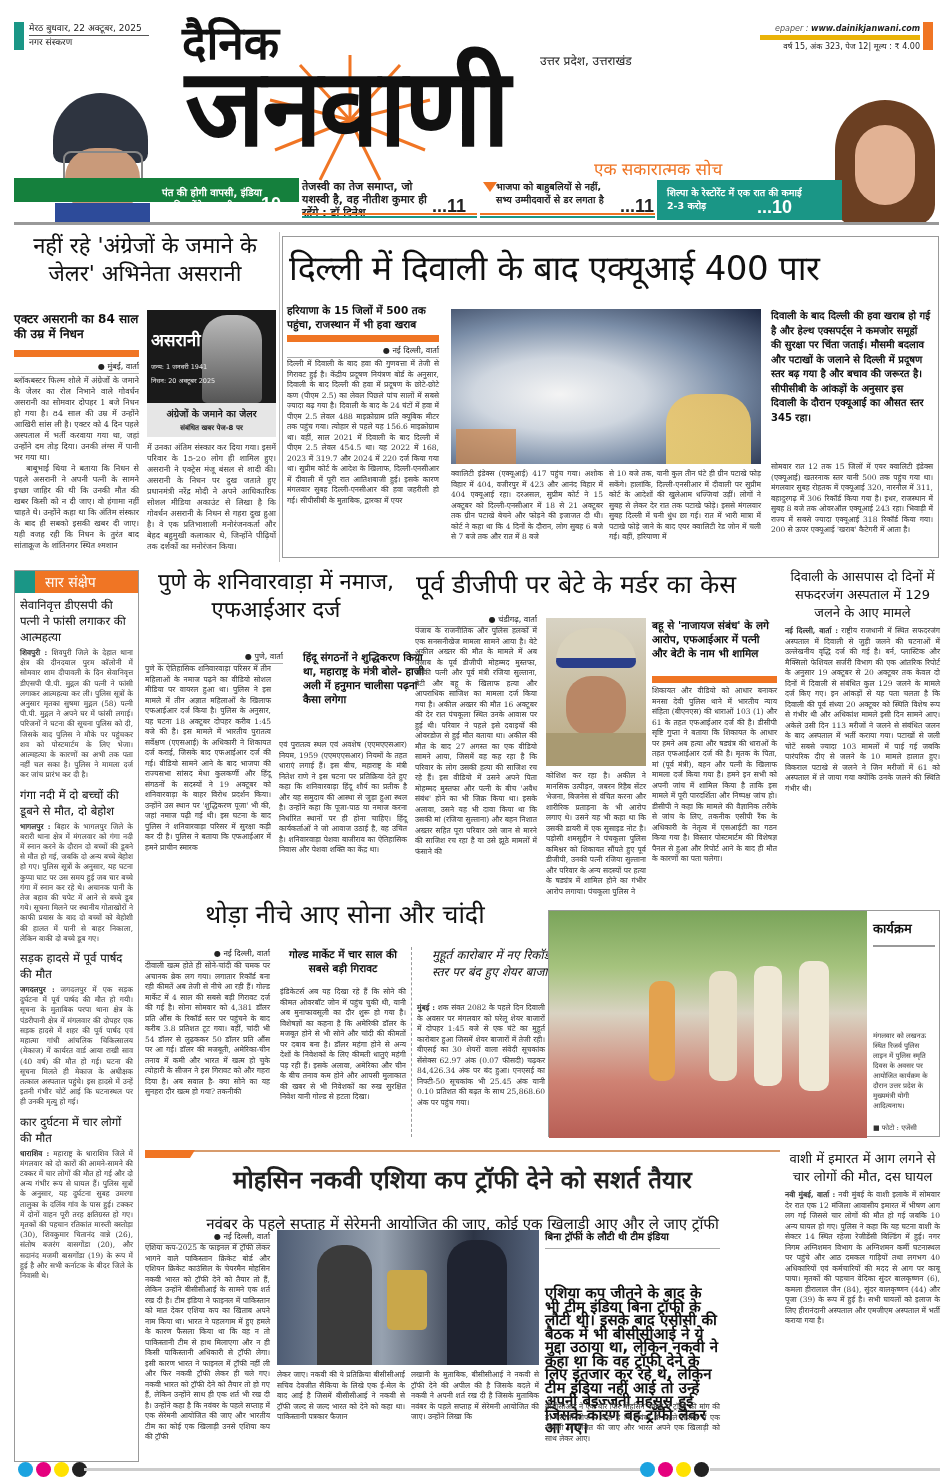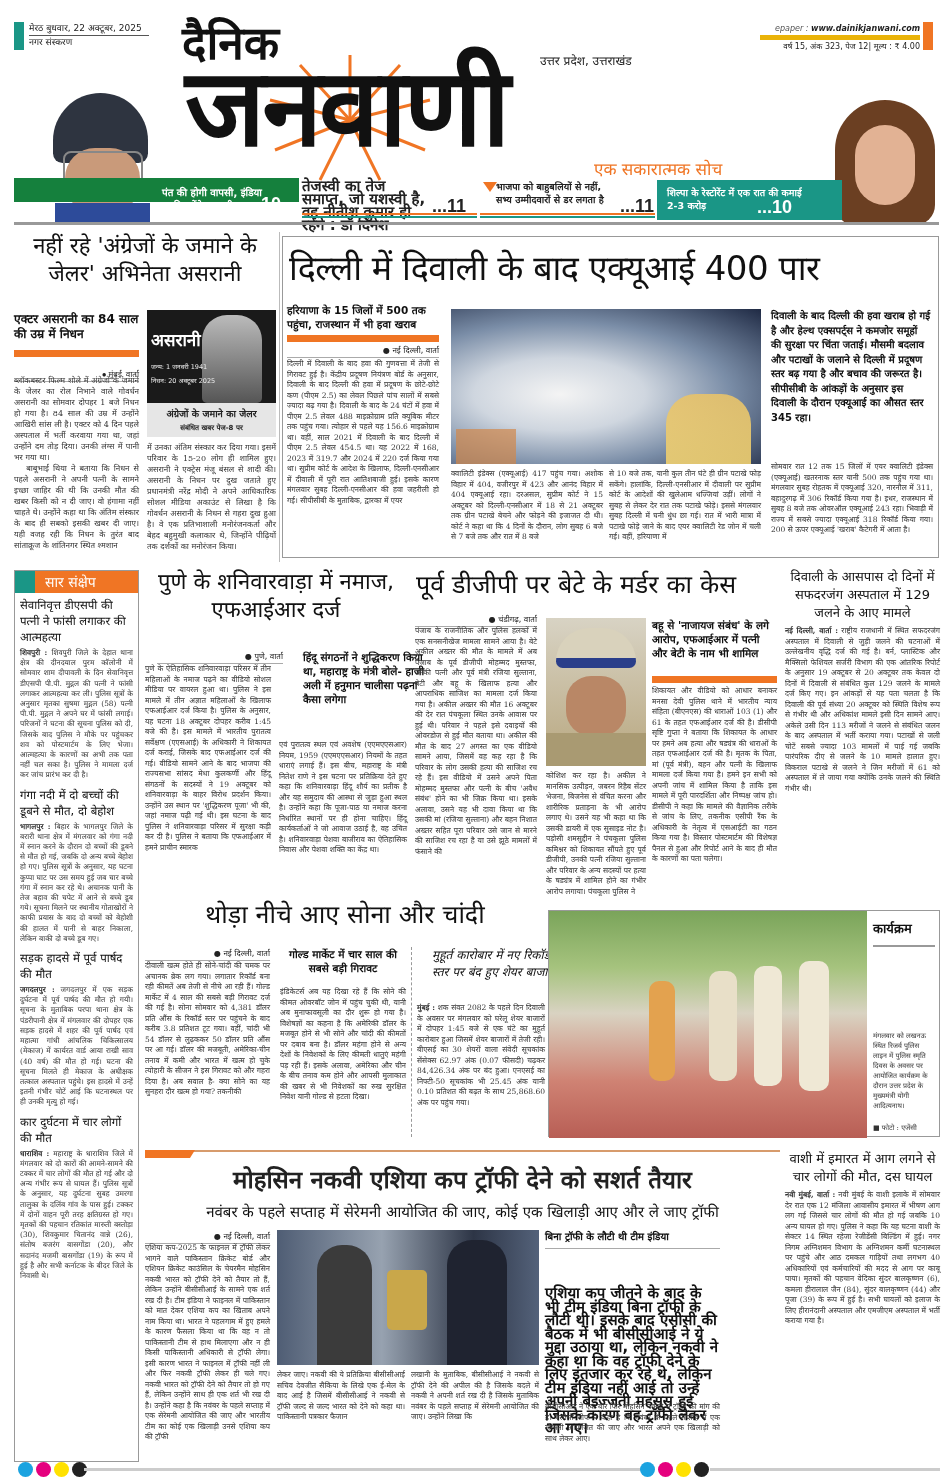--- a/index.html
+++ b/index.html
@@ -59,42 +59,42 @@
   <div class="abs photo" style="left:830px;top:95px;width:110px;height:130px;">
     <div style="position:absolute;left:5px;top:5px;width:100px;height:125px;border-radius:50px 50px 20px 20px;background:#6b3f22"></div>
     <div style="position:absolute;left:25px;top:30px;width:60px;height:80px;border-radius:30px;background:#e2b294"></div>
   </div>
 
   <div class="abs" style="left:14px;top:178px;width:285px;height:24px;background:#15803d;">
     <div class="abs teaser" style="left:148px;top:8px;width:100px;color:#fff;">पंत की होगी वापसी, इंडिया ए की करेंगे कप्तानी</div>
     <div class="abs pg" style="left:232px;top:16px;color:#fff;">...10</div>
   </div>
   <div class="abs" style="left:302px;top:180px;width:175px;height:40px;">
-    <div class="teaser" style="width:130px;font-size:15px;">तेजस्वी का तेज समाप्त, जो यशस्वी है, वह नीतीश कुमार ही रहेंगे : डॉ दिनेश</div>
+    <div class="teaser" style="width:130px;font-size:11px;">तेजस्वी का तेज समाप्त, जो यशस्वी है, वह नीतीश कुमार ही रहेंगे : डॉ दिनेश</div>
     <div class="abs pg" style="left:130px;top:16px;">...11</div>
   </div>
   <div class="abs" style="left:302px;top:213px;width:175px;height:5px;border-top:2px solid #f07524;border-bottom:2px solid #1a9686"></div>
   <div class="abs" style="left:480px;top:180px;width:175px;height:40px;">
     <div class="abs" style="left:3px;top:2px;width:0;height:0;border-left:7px solid transparent;border-right:7px solid transparent;border-top:10px solid #f07524"></div>
     <div class="abs teaser" style="left:16px;width:118px;font-size:9.5px;">भाजपा को बाहुबलियों से नहीं, सभ्य उम्मीदवारों से डर लगता है</div>
     <div class="abs pg" style="left:140px;top:16px;">...11</div>
   </div>
   <div class="abs" style="left:480px;top:213px;width:175px;height:5px;border-top:2px solid #f07524;border-bottom:2px solid #1a9686"></div>
   <div class="abs" style="left:657px;top:180px;width:185px;height:40px;background:#1a9686;">
     <div class="abs teaser" style="left:10px;top:6px;width:135px;color:#fff;font-size:9.5px;">शिल्पा के रेस्टोरेंट में एक रात की कमाई 2-3 करोड़</div>
     <div class="abs pg" style="left:100px;top:17px;color:#fff;">...10</div>
   </div>
   <div class="abs" style="left:14px;top:222px;width:925px;height:3px;background:#999"></div>
 </div>
 
 <div class="abs" style="left:14px;top:232px;width:262px;height:330px;">
   <div class="hl" style="font-size:22px;line-height:28px;text-align:center;">नहीं रहे 'अंग्रेजों के जमाने के जेलर' अभिनेता असरानी</div>
   <div class="abs hl bold" style="left:0;top:80px;width:125px;font-size:12px;line-height:15px;">एक्टर असरानी का 84 साल की उम्र में निधन</div>
   <div class="abs orbar" style="left:0;top:118px;width:125px;"></div>
-  <div class="abs dateline" style="left:0;top:136px;width:125px;font-family:Liberation Serif, serif;">● मुंबई, वार्ता</div>
+  <div class="abs dateline" style="left:0;top:128px;width:125px;">● मुंबई, वार्ता</div>
   <div class="abs txt" style="left:0;top:143px;width:125px;">
     <span>ब्लॉकबस्टर फिल्म शोले में अंग्रेजों के जमाने के जेलर का रोल निभाने वाले गोवर्धन असरानी का सोमवार दोपहर 1 बजे निधन हो गया है। 84 साल की उम्र में उन्होंने आखिरी सांस ली है। एक्टर को 4 दिन पहले अस्पताल में भर्ती करवाया गया था, जहां उन्होंने दम तोड़ दिया। उनकी लंग्स में पानी भर गया था।</span><br>&nbsp;&nbsp;&nbsp;<span>बाबूभाई थिया ने बताया कि निधन से पहले असरानी ने अपनी पत्नी के सामने इच्छा जाहिर की थी कि उनकी मौत की खबर किसी को न दी जाए। वो हंगामा नहीं चाहते थे। उन्होंने कहा था कि अंतिम संस्कार के बाद ही सबको इसकी खबर दी जाए। यही वजह रही कि निधन के तुरंत बाद सांताक्रूज के शांतिनगर स्थित श्मशान</span>
   </div>
   <div class="abs photo" style="left:133px;top:78px;width:129px;height:93px;background:#1a1a1a;">
     <div style="position:absolute;left:55px;top:5px;width:60px;height:88px;border-radius:25px 25px 5px 5px;background:linear-gradient(#bbb,#555)"></div>
     <div class="abs" style="left:4px;top:18px;color:#fff;font-weight:bold;font-size:17px;">असरानी</div>
     <div class="abs" style="left:4px;top:52px;color:#eee;font-size:6.5px;">जन्म: 1 जनवरी 1941</div>
     <div class="abs" style="left:4px;top:66px;color:#eee;font-size:6.5px;">निधन: 20 अक्टूबर 2025</div>
   </div>
   <div class="abs" style="left:133px;top:171px;width:129px;height:34px;background:#e6e6e6;text-align:center;">
@@ -195,21 +195,21 @@
   <div class="abs hl bold" style="left:324px;top:8px;font-size:13px;">कार्यक्रम</div>
   <div class="abs" style="left:324px;top:34px;width:62px;height:2px;background:#999"></div>
   <div class="abs txt" style="left:324px;top:120px;width:62px;font-size:7px;line-height:10px;text-align:left;">मंगलवार को लखनऊ स्थित रिजर्व पुलिस लाइन में पुलिस स्मृति दिवस के अवसर पर आयोजित कार्यक्रम के दौरान उत्तर प्रदेश के मुख्यमंत्री योगी आदित्यनाथ।</div>
   <div class="abs txt" style="left:324px;top:212px;width:62px;font-size:7px;">■ फोटो : एजेंसी</div>
 </div>
 
 <div class="abs" style="left:145px;top:1150px;width:635px;height:300px;">
   <div class="abs" style="left:0;top:0;width:635px;height:2px;background:#d79b6c"></div>
   <div class="abs" style="left:0;top:0;width:50px;height:8px;background:#f07524;clip-path:polygon(0 0,100% 0,90% 100%,0 100%)"></div>
   <div class="abs hl bold" style="left:0;top:14px;width:635px;font-size:24px;line-height:32px;text-align:center;color:#222;">मोहसिन नकवी एशिया कप ट्रॉफी देने को सशर्त तैयार</div>
-  <div class="abs hl" style="left:0;top:52px;width:635px;font-size:15px;line-height:20px;text-align:center;">नवंबर के पहले सप्ताह में सेरेमनी आयोजित की जाए, कोई एक खिलाड़ी आए और ले जाए ट्रॉफी</div>
+  <div class="abs hl" style="left:0;top:64px;width:635px;font-size:15px;line-height:20px;text-align:center;">नवंबर के पहले सप्ताह में सेरेमनी आयोजित की जाए, कोई एक खिलाड़ी आए और ले जाए ट्रॉफी</div>
   <div class="abs dateline" style="left:0;top:80px;width:125px;">● नई दिल्ली, वार्ता</div>
   <div class="abs txt" style="left:0;top:93px;width:125px;font-size:7.5px;line-height:10.5px;">एशिया कप-2025 के फाइनल में ट्रॉफी लेकर भागने वाले पाकिस्तान क्रिकेट बोर्ड और एशियन क्रिकेट काउंसिल के चेयरमैन मोहसिन नकवी भारत को ट्रॉफी देने को तैयार तो हैं, लेकिन उन्होंने बीसीसीआई के सामने एक शर्त रख दी है। टीम इंडिया ने फाइनल में पाकिस्तान को मात देकर एशिया कप का खिताब अपने नाम किया था। भारत ने पहलगाम में हुए हमले के कारण फैसला किया था कि वह न तो पाकिस्तानी टीम से हाथ मिलाएगा और न ही किसी पाकिस्तानी अधिकारी से ट्रॉफी लेगा। इसी कारण भारत ने फाइनल में ट्रॉफी नहीं ली और फिर नकवी ट्रॉफी लेकर ही चले गए। नकवी भारत को ट्रॉफी देने को तैयार तो हो गए हैं, लेकिन उन्होंने साथ ही एक शर्त भी रख दी है। उन्होंने कहा है कि नवंबर के पहले सप्ताह में एक सेरेमनी आयोजित की जाए और भारतीय टीम का कोई एक खिलाड़ी उनसे एशिया कप की ट्रॉफी</div>
   <div class="abs photo" style="left:132px;top:80px;width:262px;height:135px;background:linear-gradient(90deg,#4f5d74,#97a2b0 40%,#2d3546 75%,#54627a);">
     <div style="position:absolute;left:40px;top:15px;width:55px;height:120px;background:#3b3b3b;border-radius:25px 25px 0 0"></div>
     <div style="position:absolute;left:170px;top:10px;width:60px;height:125px;background:#1f2330;border-radius:25px 25px 0 0"></div>
     <div style="position:absolute;left:110px;top:40px;width:40px;height:60px;background:#c9a74a;border-radius:5px"></div>
   </div>
   <div class="abs txt" style="left:132px;top:220px;width:128px;font-size:7.5px;line-height:10.5px;">लेकर जाए। नकवी की ये प्रतिक्रिया बीसीसीआई सचिव देवजीत सैकिया के लिखे एक ई-मेल के बाद आई है जिसमें बीसीसीआई ने नकवी से ट्रॉफी जल्द से जल्द भारत को देने को कहा था। पाकिस्तानी पत्रकार फैजान</div>
   <div class="abs txt" style="left:266px;top:220px;width:128px;font-size:7.5px;line-height:10.5px;">लखानी के मुताबिक, बीसीसीआई ने नकवी से ट्रॉफी देने की अपील की है जिसके बदले में नकवी ने अपनी शर्त रख दी है जिसके मुताबिक नवंबर के पहले सप्ताह में सेरेमनी आयोजित की जाए। उन्होंने लिखा कि</div>
   <div class="abs hl bold" style="left:400px;top:80px;width:175px;font-size:10px;line-height:14px;border-bottom:1px solid #aaa;padding-bottom:4px;">बिना ट्रॉफी के लौटी थी टीम इंडिया</div>

